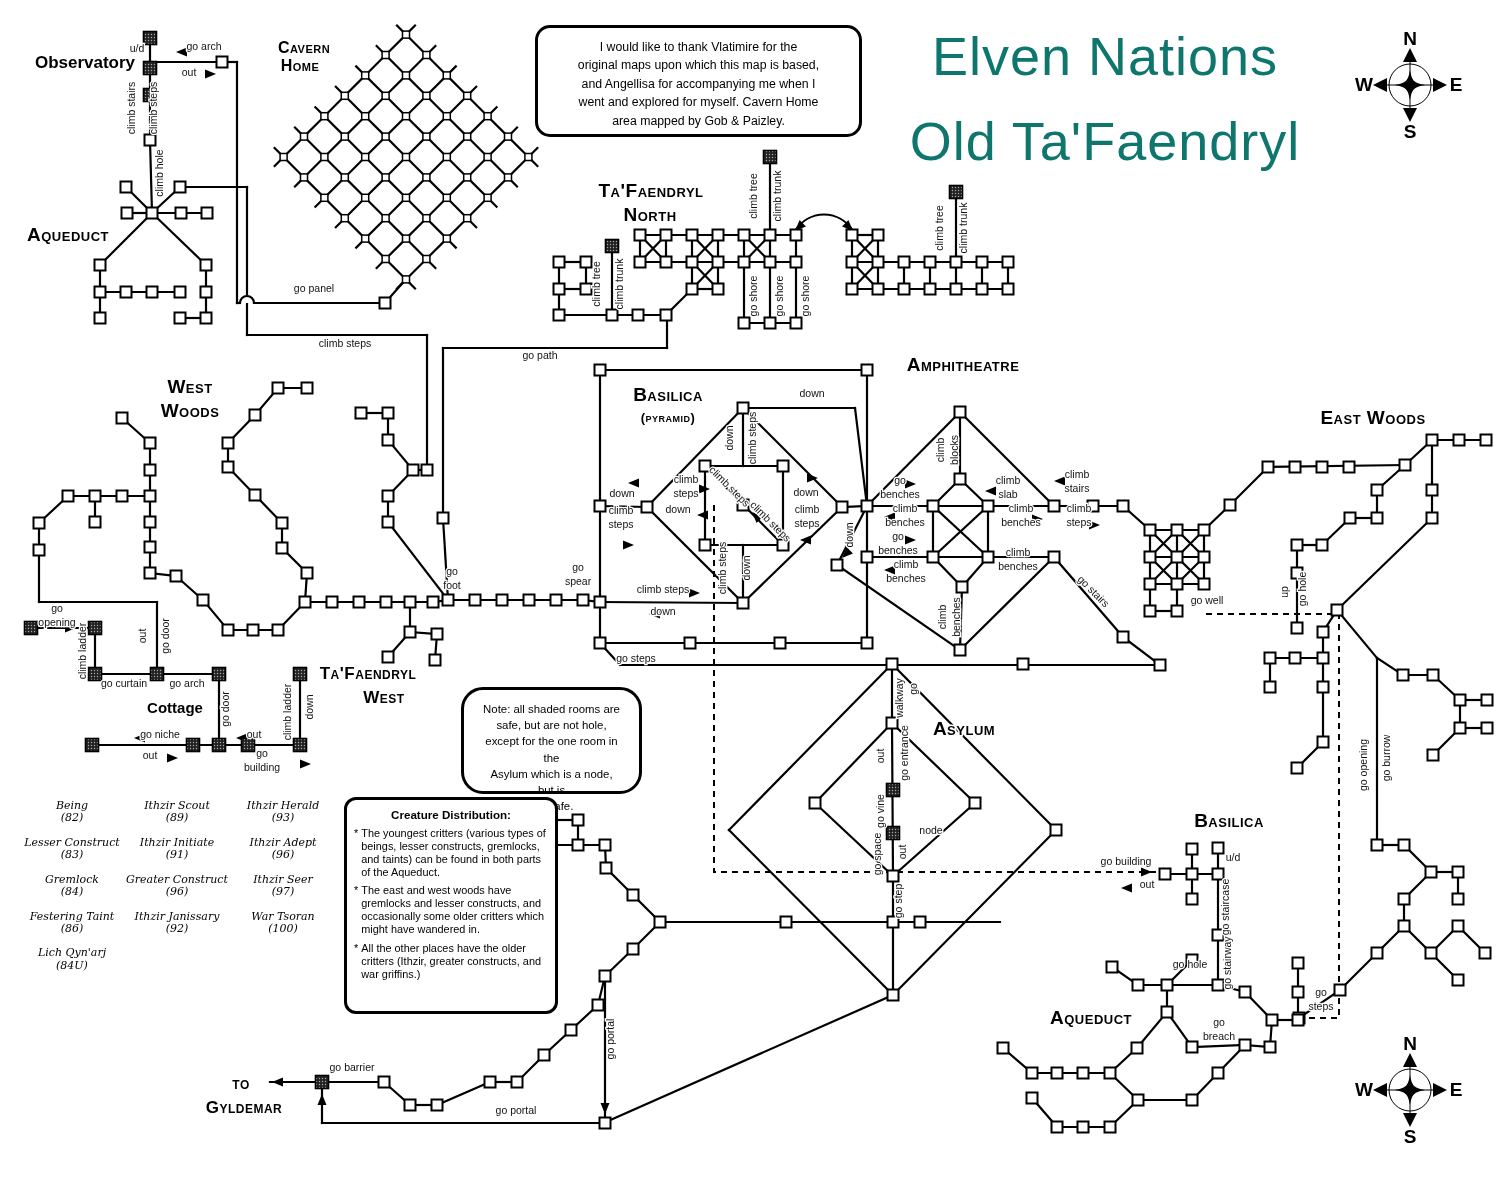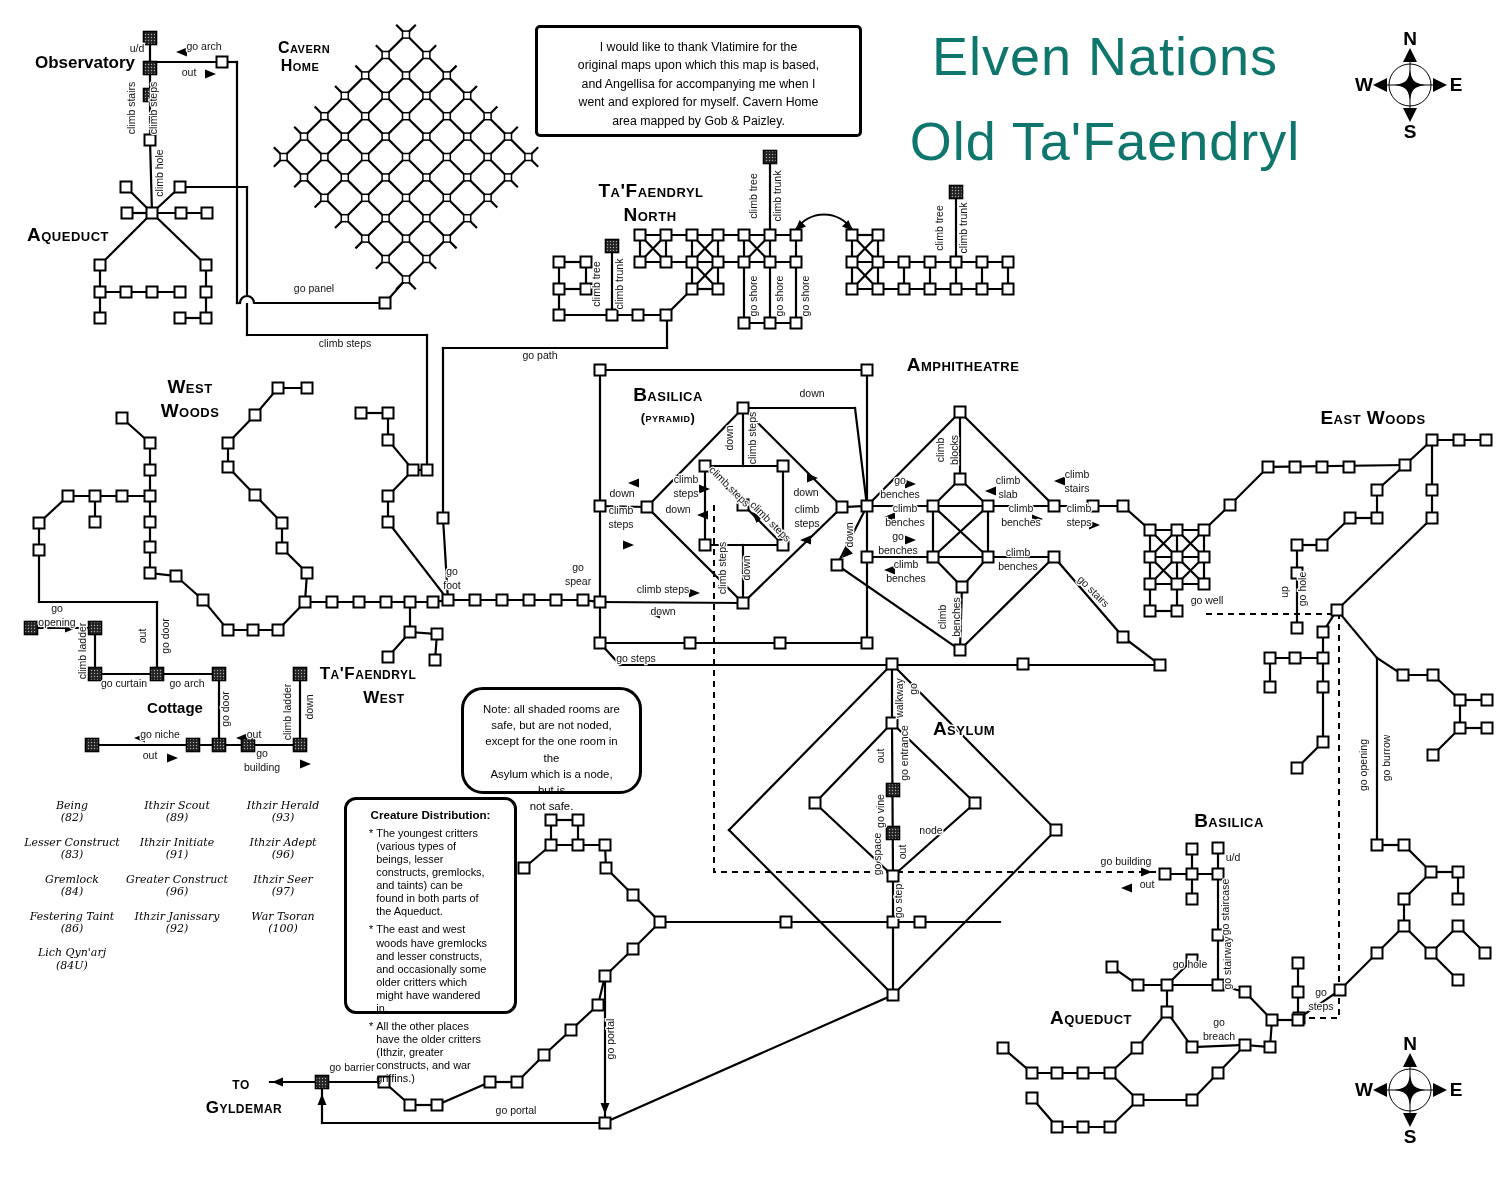--- a/index.html
+++ b/index.html
@@ -14,28 +14,28 @@
   .plbl{font-size:10.5px;fill:#111;text-anchor:middle;stroke:#fff;stroke-width:2.6;
         paint-order:stroke;font-family:"Liberation Sans",sans-serif;}
   .albl{font-weight:bold;fill:#000;text-anchor:middle;stroke:#fff;stroke-width:3;
         paint-order:stroke;font-family:"Liberation Sans",sans-serif;}
   .sc{font-variant:small-caps;letter-spacing:.5px;}
   .arrowhead{fill:#000;}
   .overlay{position:absolute;color:#0f766e;}
   .bigtitle{left:872px;top:14px;width:466px;text-align:center;font-size:54px;
             line-height:1.58;letter-spacing:1px;}
   .credit{left:1080px;top:210px;width:365px;text-align:center;font-size:21px;line-height:1.45;}
-  .rbox{position:absolute;border:3px solid #000;border-radius:5px;background:#fff;
+  .rbox{position:absolute;border:3px solid #000;border-radius:15px;background:#fff;
         box-sizing:border-box;text-align:center;}
   .thanks{left:535px;top:25px;width:327px;height:112px;font-size:12.3px;line-height:1.5;
           padding:10px 6px;}
   .safety{left:461px;top:687px;width:181px;height:107px;font-size:11.4px;line-height:1.42;
           padding:11px 18px;border-radius:22px;}
-  .dist{left:344px;top:797px;width:173px;height:217px;font-size:10.9px;line-height:1.2;
-        text-align:left;padding:8px 22px;border-radius:12px;}
+  .dist{left:344px;top:797px;width:214px;height:217px;font-size:10.9px;line-height:1.2;
+        text-align:left;padding:8px 7px;border-radius:12px;}
   .dist .dtitle{font-weight:bold;text-align:center;font-size:11.6px;margin-bottom:5px;}
   .bullet{display:flex;margin-bottom:5px;}
   .bullet .star{margin-right:3px;}
   .ccol{position:absolute;width:112px;text-align:center;font-family:"DejaVu Serif",serif;
         font-style:italic;font-size:11px;line-height:1.13;}
   .centry{margin-bottom:12px;}
 </style>
 </head>
 <body>
 
@@ -994,21 +994,21 @@
   <div class="rbox thanks">
     <div>I would like to thank Vlatimire for the</div>
     <div>original maps upon which this map is based,</div>
     <div>and Angellisa for accompanying me when I</div>
     <div>went and explored for myself. Cavern Home</div>
     <div>area mapped by Gob &amp; Paizley.</div>
   </div>
 
   <div class="rbox safety">
     <div>Note: all shaded rooms are</div>
-    <div>safe, but are not noded,</div>
+    <div>safe, but are not hole,</div>
     <div>except for the one room in the</div>
     <div>Asylum which is a node, but is</div>
     <div>not safe.</div>
   </div>
 
   <div class="rbox dist">
     <div class="dtitle">Creature Distribution:</div>
     <div class="bullet">
       <span class="star">*</span>
       <span>The youngest critters (various types of beings, lesser constructs, gremlocks, and taints) can be found in both parts of the Aqueduct.</span>

